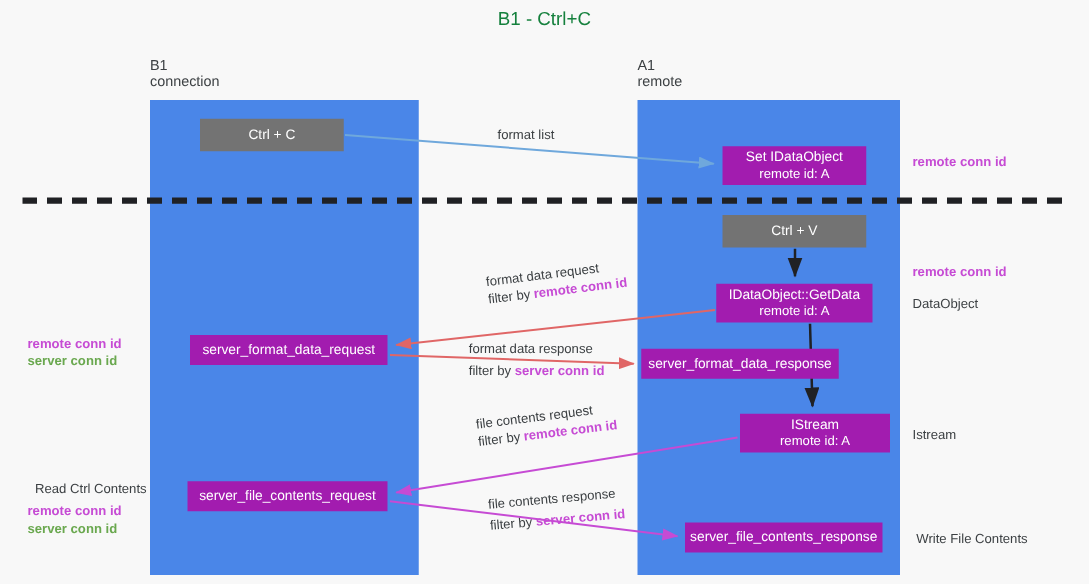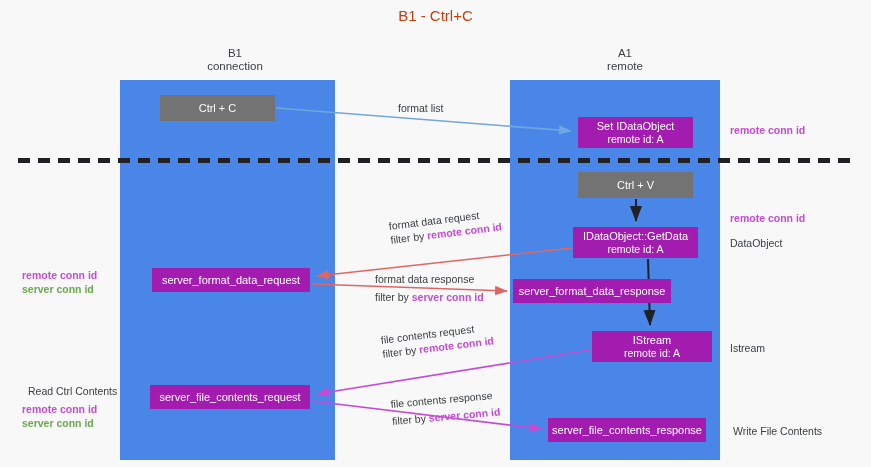--- a/index.html
+++ b/index.html
@@ -10,26 +10,26 @@
     overflow:hidden;
     position:relative;
   }
   #canvas{position:absolute;left:0;top:0;width:871px;height:467px;}
 
   .abs{position:absolute;}
 
   
   .title{
     position:absolute;left:0;top:6px;width:871px;
-    text-align:center;color:#c2410c;font-size:15px;line-height:19px;
+    text-align:center;color:#15803d;font-size:15px;line-height:19px;
   }
 
   
   .colhead{
-    position:absolute;text-align:center;color:#3c4043;font-size:11.5px;line-height:13px;
+    position:absolute;color:#3c4043;font-size:11.5px;line-height:13px;
   }
   #col-b1-head{left:120px;top:47px;width:230px;}
   #col-a1-head{left:510px;top:47px;width:230px;}
 
   
   .lane{position:absolute;background:#4a86e8;}
   #lane-b1{left:120px;top:80px;width:215px;height:380px;}
   #lane-a1{left:510px;top:80px;width:210px;height:380px;}
 
   

